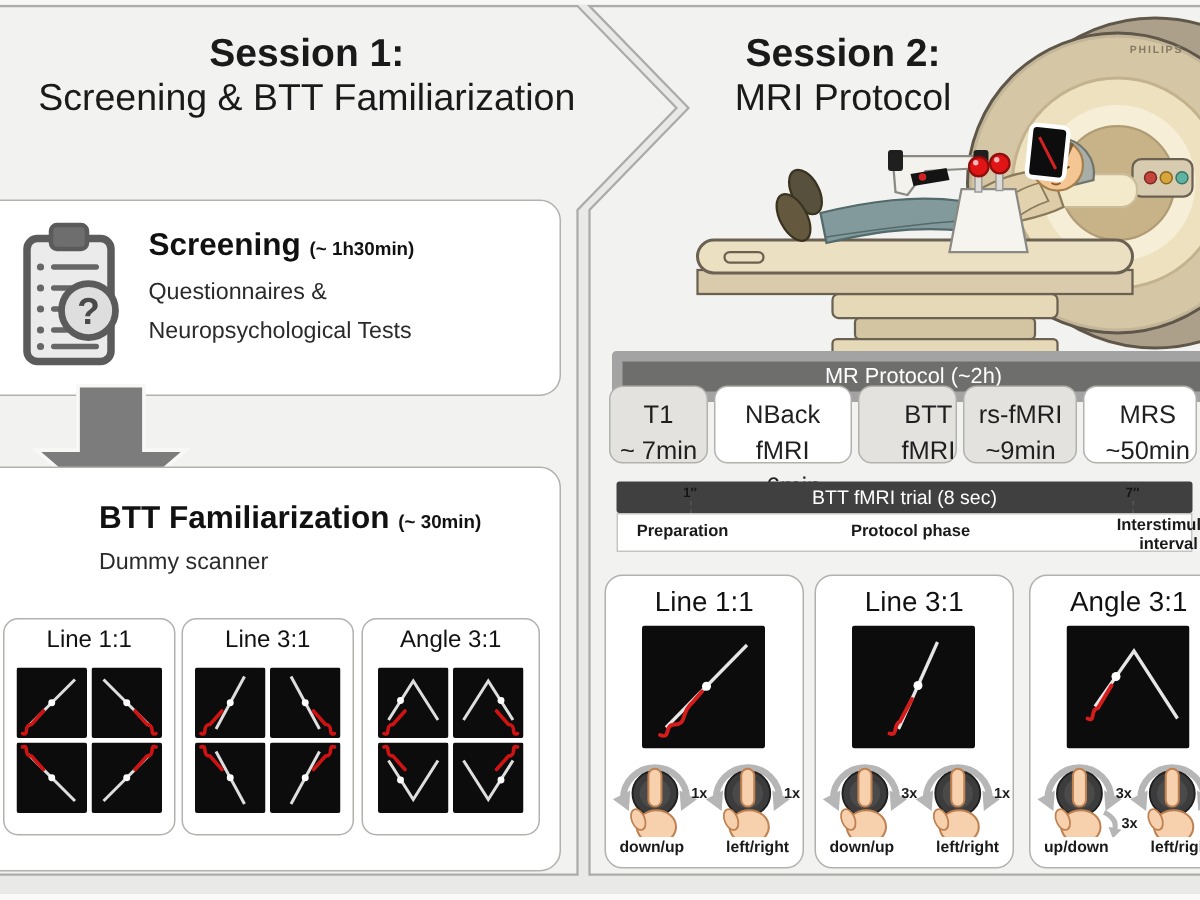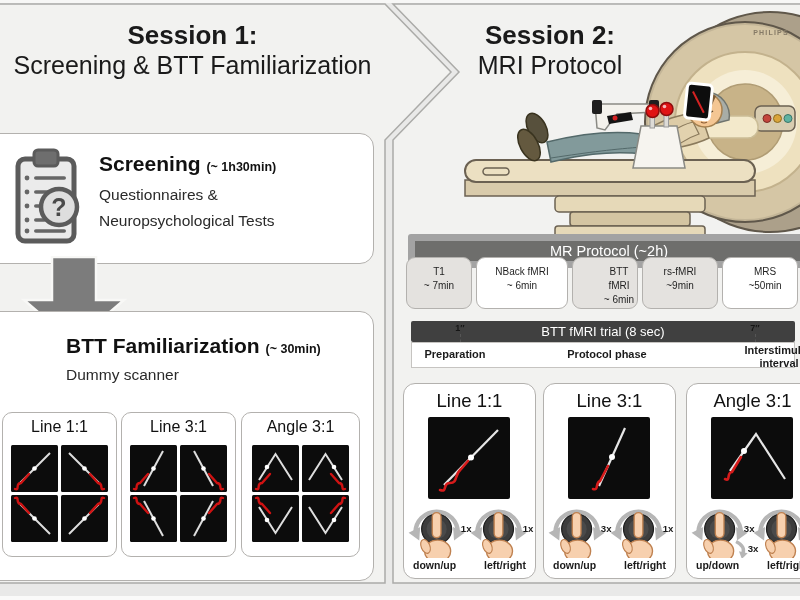--- a/index.html
+++ b/index.html
@@ -3,38 +3,38 @@
 <meta charset="utf-8">
 <style>
   html,body{margin:0;padding:0;background:#dcdcda;}
   #stage{
     position:relative;width:800px;height:600px;overflow:hidden;
     background:#e9e9e8;font-family:"Liberation Sans",sans-serif;color:#1a1a1a;
   }
   svg{font-family:"Liberation Sans",sans-serif;}
   .abs{position:absolute;}
   
-  .session-title{position:absolute;text-align:center;line-height:1.18;}
+  .session-title{position:absolute;text-align:center;line-height:1.18;margin-left:12px;}
   .session-title .t1{font-size:26px;font-weight:bold;}
   .session-title .t2{font-size:25px;font-weight:normal;white-space:nowrap;}
   
   .card{position:absolute;background:#ffffff;border:1.5px solid #b3b1ae;border-radius:14px;}
   .screening-title,.btt-title{position:absolute;font-size:21px;font-weight:bold;color:#111;white-space:nowrap;}
   .dur{font-size:12.5px;font-weight:bold;}
   .body-text{position:absolute;font-size:15.5px;color:#2a2a2a;white-space:nowrap;}
   
   .fam-panel{position:absolute;background:#fff;border:1.5px solid #b3b1ae;border-radius:10px;}
   .fam-title{position:absolute;top:5px;left:0;right:0;text-align:center;font-size:16px;font-weight:500;color:#111;}
   .tilegrid{position:absolute;top:32px;display:grid;grid-template-columns:47px 47px;gap:3px;}
   .tilegrid svg{display:block;width:47px;height:47px;}
   
   .mr-bar{position:absolute;left:408px;top:234px;width:388px;height:20px;background:#6e6e6c;
     border:7px solid #a3a3a3;border-radius:3px;color:#fff;font-size:14.5px;text-align:center;line-height:20px;}
   .seq-row{position:absolute;left:406px;top:257px;width:392px;height:52px;display:flex;gap:4px;}
-  .seq{border:1.5px solid #b3b1ae;border-radius:9px;text-align:center;font-size:10px;font-weight:500;
+  .seq{border:1.5px solid #b3b1ae;border-radius:9px;text-align:center;font-size:17px;font-weight:500;
     color:#1f1f1f;line-height:1.4;padding-top:7px;box-sizing:border-box;height:52px;}
   .seq.gray{background:#e4e2df;}
   .seq.white{background:#ffffff;}
   .trial-bar{position:absolute;left:411px;top:321px;width:384px;height:21px;background:#404040;
     border-radius:2px;color:#fff;font-size:13px;text-align:center;line-height:21px;}
   .tick-label{position:absolute;width:20px;text-align:center;font-size:9px;font-weight:bold;color:#151515;}
   .tick-line{position:absolute;width:0;height:14px;border-left:1px dashed #555;}
   .phase-strip{position:absolute;left:411px;top:342px;width:384px;height:26px;background:#fff;border:1px solid #c6c4c1;box-sizing:border-box;}
   .phase{position:absolute;font-size:11px;font-weight:bold;color:#1a1a1a;text-align:center;line-height:1.15;}
   

